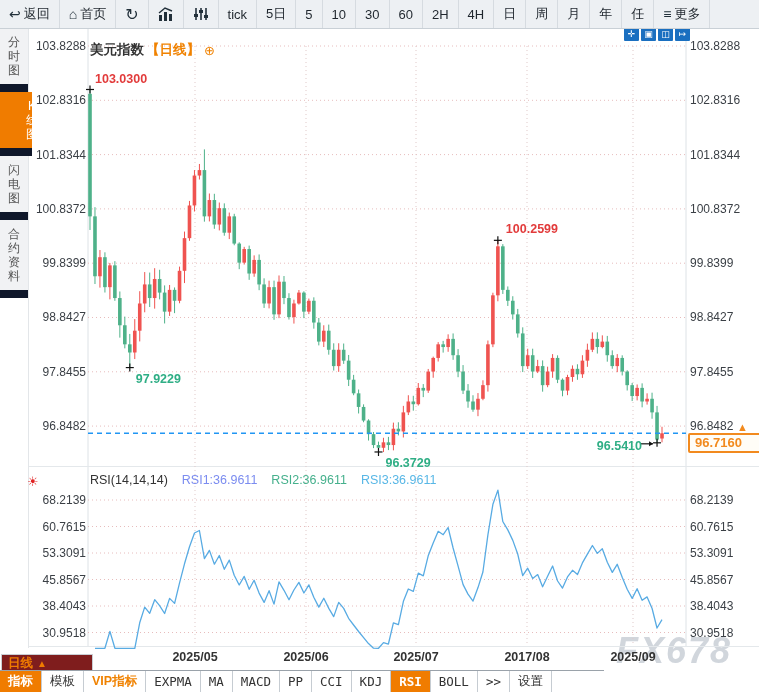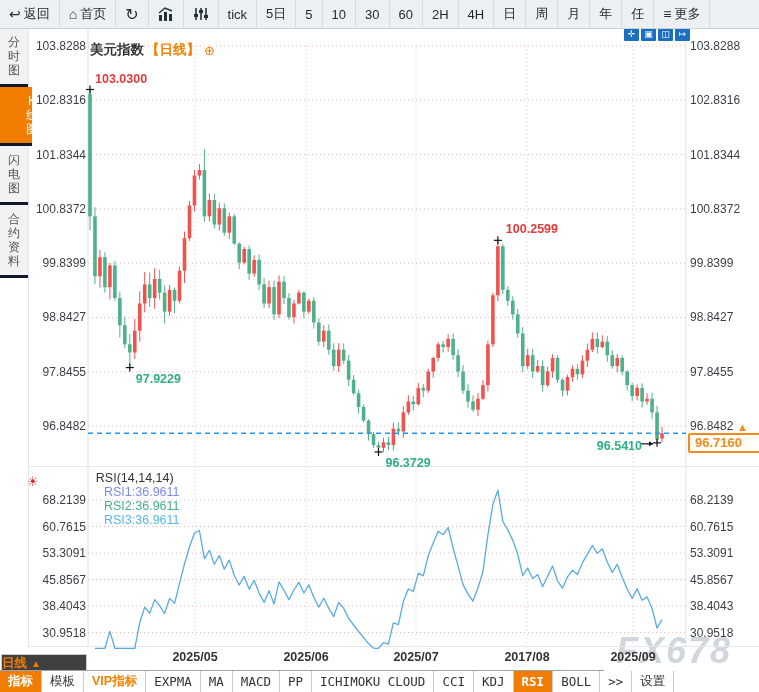--- a/index.html
+++ b/index.html
@@ -8,52 +8,52 @@
   
   #top-toolbar{position:absolute;left:0;top:0;width:759px;height:28px;background:#edf0f3;
        border-bottom:1px solid #c9d0d6;display:flex;align-items:stretch;z-index:30;}
   .tb-item{display:flex;align-items:center;justify-content:center;padding:0 9px;
        font-size:13px;color:#1f262d;border-right:1px solid #d6dbe0;white-space:nowrap;cursor:pointer;}
   .tb-item .ticon{font-size:14px;margin-right:3px;color:#22303a;}
   .tb-item svg{margin-right:0px;}
   
   #sidebar{position:absolute;left:0;top:28px;width:28px;height:620px;background:#fff;
        border-right:1px solid #e3e6e9;z-index:20;}
-  .sb-item{width:28px;box-sizing:border-box;padding:7px 0;background:#f1f2f4;border-bottom:3px solid #0f172a;
+  .sb-item{width:28px;box-sizing:border-box;padding:7px 0;background:#f1f2f4;border-bottom:8px solid #0f172a;
        color:#555;font-size:12px;line-height:14px;text-align:center;cursor:pointer;
        display:flex;flex-direction:column;align-items:center;}
   .sb-item span{display:block;width:14px;}
   .sb-item.active{background:#f07c00;color:#fff;padding-left:32px;}
   
   #chart-header{position:absolute;left:90px;top:41px;height:18px;display:flex;align-items:center;z-index:25;font-size:13.5px;}
   #chart-title{color:#333;font-weight:bold;}
   #chart-period{color:#f08200;font-weight:bold;margin-left:2px;}
   #chart-plus{color:#f08200;margin-left:4px;font-size:13px;}
   
   #chart-tools{position:absolute;left:624px;top:27px;display:flex;z-index:25;}
   .ct-btn{width:15px;height:14px;background:#1a6fc0;color:#fff;font-size:9px;line-height:14px;
        text-align:center;margin-right:2px;border-radius:1px;cursor:pointer;}
   
-  #rsi-header{position:absolute;left:90px;top:471px;height:16px;display:flex;align-items:center;
-       font-size:12.5px;z-index:25;white-space:nowrap;flex-direction:column;}
+  #rsi-header{position:absolute;left:90px;top:471px;height:16px;display:flex;align-items:flex-end;
+       font-size:12.5px;z-index:25;white-space:nowrap;}
   #rsi-name{color:#333;}
   .rsi-series-label{margin-left:14px;}
   #rsi-settings-icon{position:absolute;left:27px;top:474px;font-size:13px;color:#e02222;z-index:25;}
   
   #price-box{position:absolute;left:688px;top:433px;width:66px;height:16px;border:2px solid #f28a1e;
        border-radius:2px;background:#fffdf7;color:#f28a1e;font-size:13px;font-weight:bold;
        line-height:16px;padding-left:5px;z-index:25;}
   #price-up-arrow{position:absolute;left:737px;top:421px;font-size:11px;color:#f28a1e;z-index:25;}
   
   #x-axis-row{position:absolute;left:0;top:648px;width:759px;height:20px;z-index:10;}
   .x-label{position:absolute;top:2px;transform:translateX(-50%);font-size:12.5px;font-weight:bold;color:#333;}
   
   #period-tab{position:absolute;left:1px;top:654px;width:84px;height:16px;border:1px solid #c9ced4;
-       background:#404040;color:#f07c00;font-size:12.5px;font-weight:bold;line-height:16px;
-       z-index:26;cursor:pointer;}
+       background:#7f1d1d;color:#f07c00;font-size:12.5px;font-weight:bold;line-height:16px;
+       padding-left:6px;z-index:26;cursor:pointer;}
   #period-tab .tri{color:#f07c00;font-size:10px;margin-left:4px;}
   
   #bottom-toolbar{position:absolute;left:0;bottom:0;width:604px;height:21px;background:#fff;
        border-top:1px solid #9aa2aa;display:flex;align-items:stretch;z-index:30;}
   .bt-item{display:flex;align-items:center;padding:0 8px;font-size:12.5px;color:#333;
        border-right:1px solid #c6ccd2;white-space:nowrap;cursor:pointer;
        font-family:"DejaVu Sans Mono","Liberation Mono",monospace;}
   .bt-item.cjk{font-family:"Liberation Sans","DejaVu Sans",sans-serif;}
   .bt-item.active{background:#f07c00;color:#fff;font-weight:bold;}
   .bt-item.vip{color:#f08200;font-weight:bold;}
@@ -497,20 +497,19 @@
 <div id="watermark">FX678</div>
 
 <div id="bottom-toolbar">
     <div class="bt-item cjk active">指标</div>
     <div class="bt-item cjk">模板</div>
     <div class="bt-item cjk vip">VIP指标</div>
     <div class="bt-item">EXPMA</div>
     <div class="bt-item">MA</div>
     <div class="bt-item">MACD</div>
     <div class="bt-item">PP</div>
-    <div class="bt-item">ICHIMOKU CLOUD</div>
     <div class="bt-item">CCI</div>
     <div class="bt-item">KDJ</div>
     <div class="bt-item active">RSI</div>
     <div class="bt-item">BOLL</div>
     <div class="bt-item">&gt;&gt;</div>
     <div class="bt-item cjk">设置</div>
   </div>
 
 </body></html>

